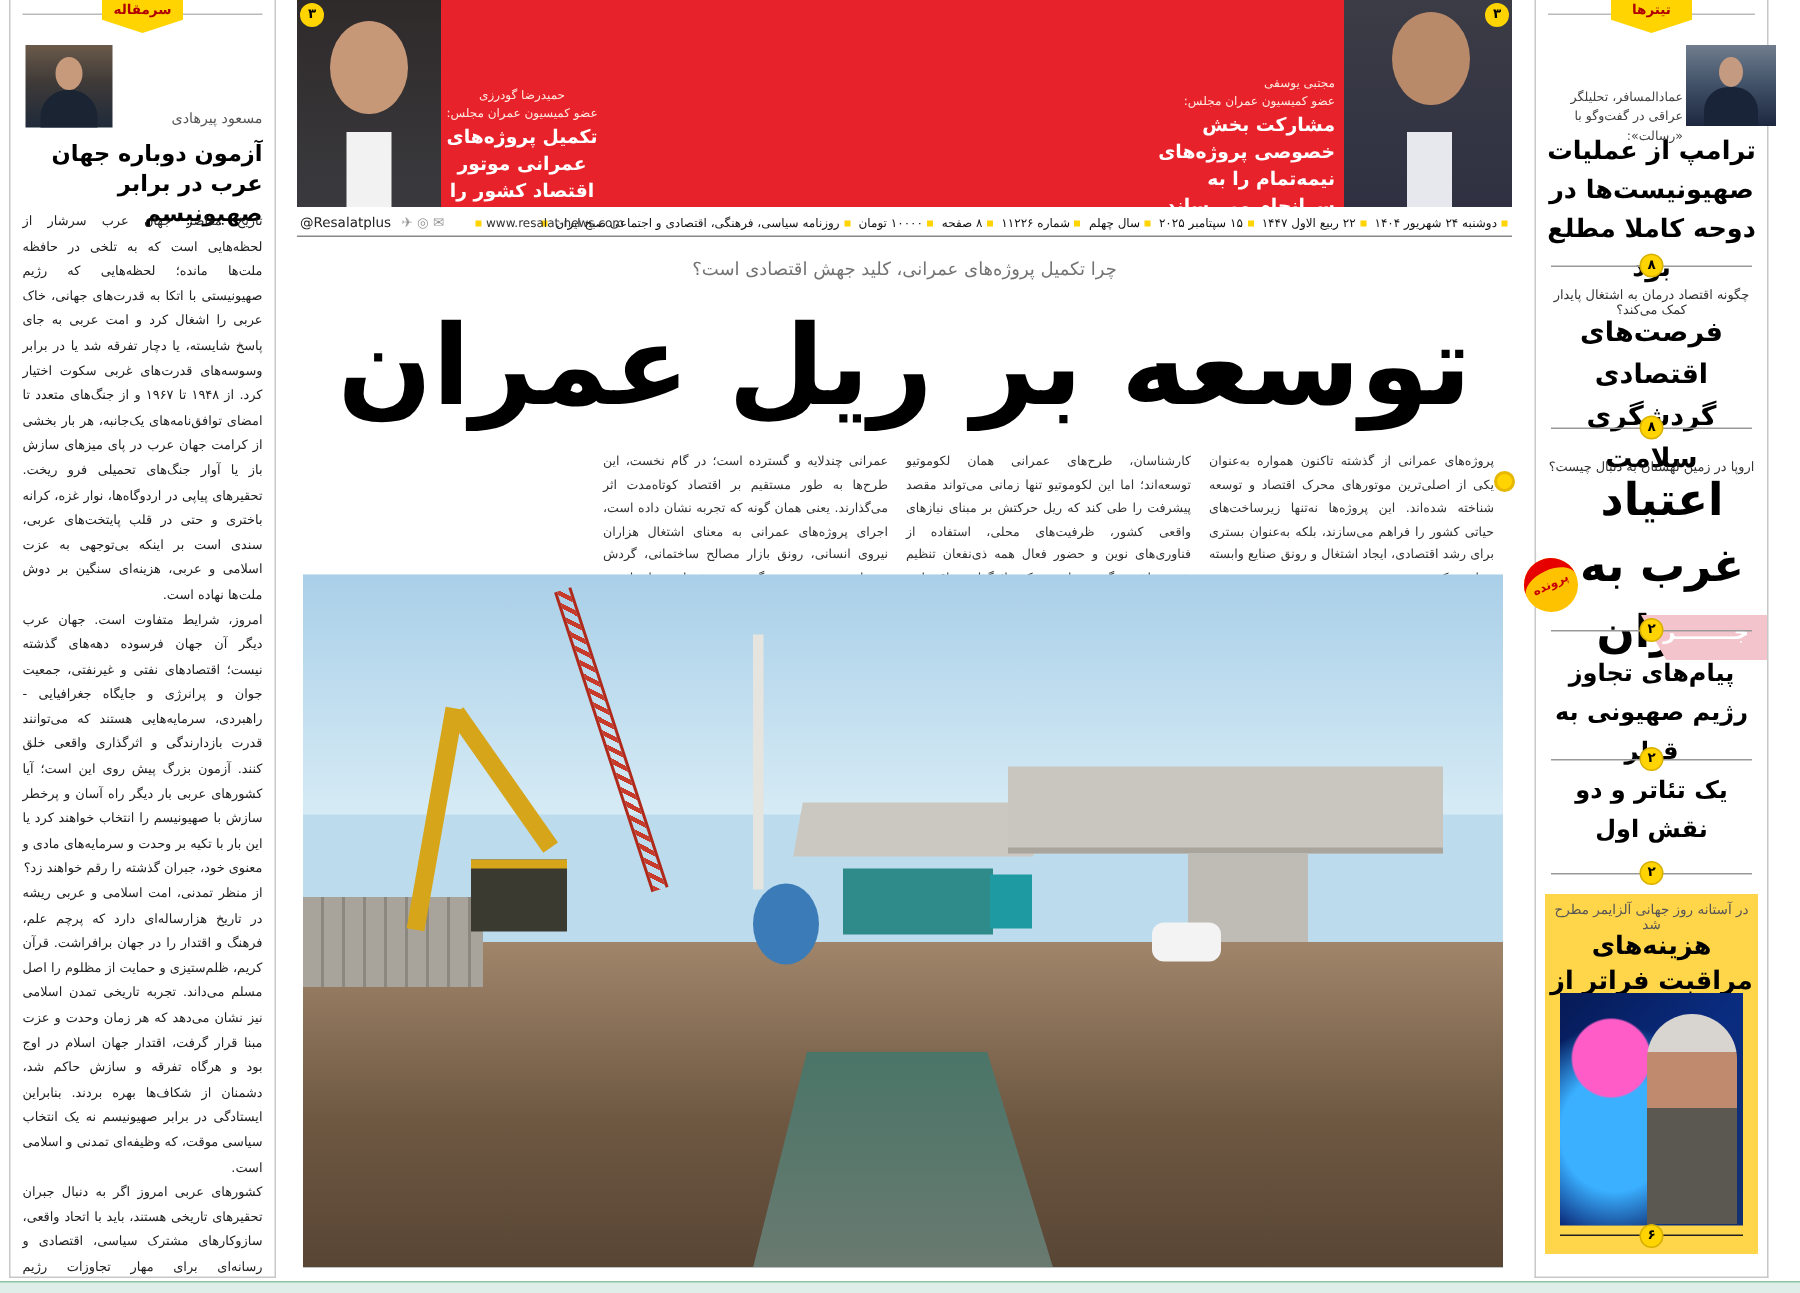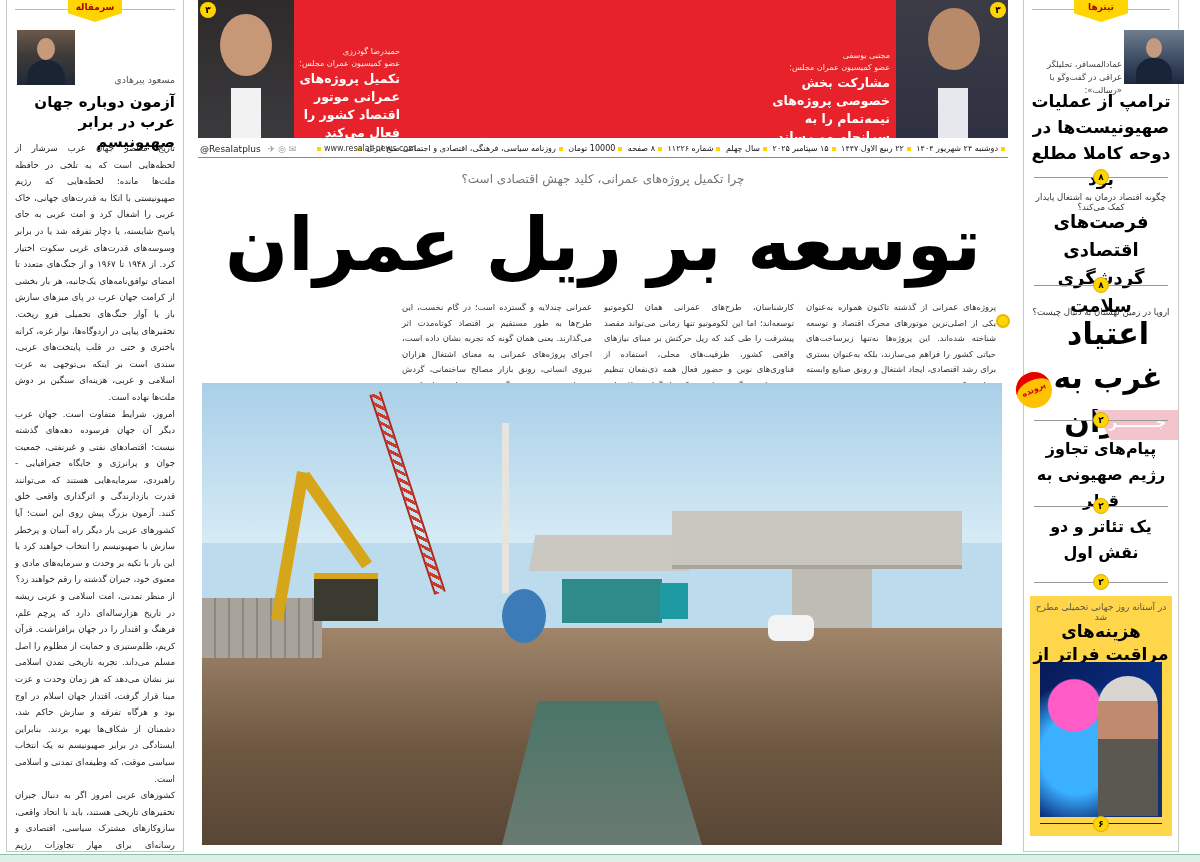--- a/index.html
+++ b/index.html
@@ -51,21 +51,21 @@
   .mh-left-person { left: 0; width: 96px; }
   .mh-left-person .face { left: 22px; top: 14px; }
   .mh-left-person .shirt { left: 33px; }
   .mh-right-person { right: 0; width: 112px; background: linear-gradient(180deg,#3c3c46 0%,#2f3142 100%); }
   .mh-right-person .face { left: 32px; top: 8px; background: #b98a6a; }
   .mh-right-person .shirt { left: 42px; background: #e6e8ee; }
   .mh-text { position: absolute; color: #fff; text-align: right; }
   .mh-text .name { font-size: 8px; line-height: 12px; color: #ffe9e0; }
   .mh-text .role { font-size: 8px; line-height: 12px; color: #ffe9e0; }
   .mh-text .quote { font-size: 12.5px; line-height: 18px; font-weight: bold; }
-  .mh-left-text { left: 98px; top: 46px; width: 104px; }
+  .mh-left-text { left: 98px; top: 58px; width: 104px; text-align: center; }
   .mh-right-text { right: 118px; top: 50px; width: 120px; }
   .corner-num { position: absolute; top: 2px; width: 16px; height: 16px; border-radius: 50%; background: #ffd400; color: #000; font-size: 9px; font-weight: bold; line-height: 16px; text-align: center; }
 
   
   .infobar { position: absolute; left: 198px; top: 140px; width: 810px; height: 18px; border-bottom: 1px solid #888; font-size: 8px; line-height: 18px; color: #111; white-space: nowrap; }
   .infobar .info-right { position: absolute; right: 0; top: 0; }
   .infobar .site { position: absolute; left: 116px; top: 0; direction: ltr; color: #333; }
   .infobar .social { position: absolute; left: 2px; top: 0; direction: ltr; color: #222; font-size: 9px; }
   .infobar .icons { color: #999; margin-left: 4px; }
   .dot { display: inline-block; width: 4px; height: 4px; background: #ffd400; margin: 0 3px; vertical-align: middle; }
@@ -148,21 +148,21 @@
   </header>
 
   <div class="infobar">
     <div class="info-right">
       <span class="dot"></span><span>دوشنبه ۲۴ شهریور ۱۴۰۴</span>
       <span class="dot"></span><span>۲۲ ربیع الاول ۱۴۴۷</span>
       <span class="dot"></span><span>۱۵ سپتامبر ۲۰۲۵</span>
       <span class="dot"></span><span>سال چهلم</span>
       <span class="dot"></span><span>شماره ۱۱۲۲۶</span>
       <span class="dot"></span><span>۸ صفحه</span>
-      <span class="dot"></span><span>10000 تومان</span>
+      <span class="dot"></span><span>۱۰۰۰۰ تومان</span>
       <span class="dot"></span><span>روزنامه سیاسی، فرهنگی، اقتصادی و اجتماعی صبح ایران</span>
       <span class="dot"></span>
     </div>
     <div class="site"><span class="dot"></span><span>www.resalat-news.com</span></div>
     <div class="social"><span>@Resalatplus</span> <span class="icons">✈ ◎ ✉</span></div>
   </div>
 
   <div class="lead-kicker">چرا تکمیل پروژه‌های عمرانی، کلید جهش اقتصادی است؟</div>
   <h1 class="lead-title">توسعه بر ریل عمران</h1>
 
@@ -218,21 +218,21 @@
     <div class="page-ball" style="top:412px;">۲</div>
     <div class="headline" style="top:436px;font-size:16px;line-height:26px;">پیام‌های تجاوز رژیم صهیونی به قطر</div>
     <div class="divider" style="top:506px;"></div>
     <div class="page-ball" style="top:498px;">۲</div>
 
     <div class="headline" style="top:514px;font-size:16px;line-height:26px;left:24px;right:24px;">یک تئاتر و دو نقش اول</div>
     <div class="divider" style="top:582px;"></div>
     <div class="page-ball" style="top:574px;">۲</div>
 
     <div class="yellow-box">
-      <div class="kicker2">در آستانه روز جهانی تحمیلی مطرح شد</div>
+      <div class="kicker2">در آستانه روز جهانی آلزایمر مطرح شد</div>
       <div class="title2">هزینه‌های مراقبت فراتر از توان خانواده‌ها</div>
       <div class="brain-img"></div>
       <div class="footline"></div>
       <div class="page-ball">۶</div>
     </div>
   </aside>
 
   <div class="bottom-rule"></div>
 </div>
 

